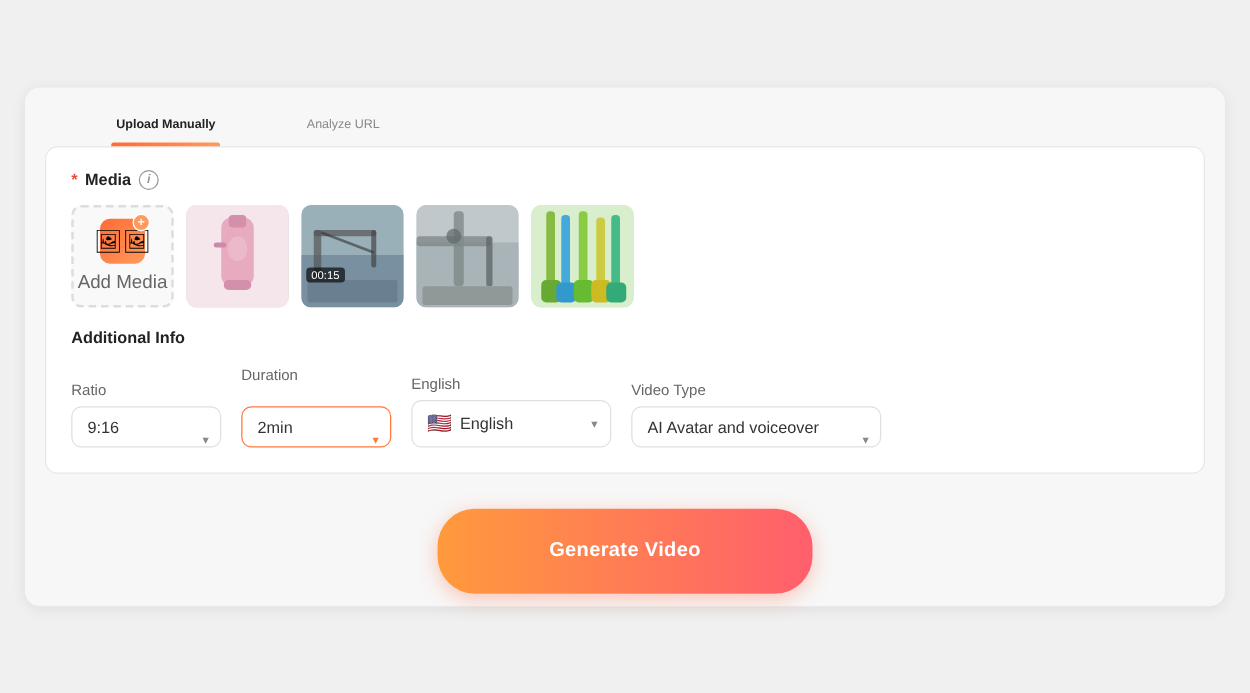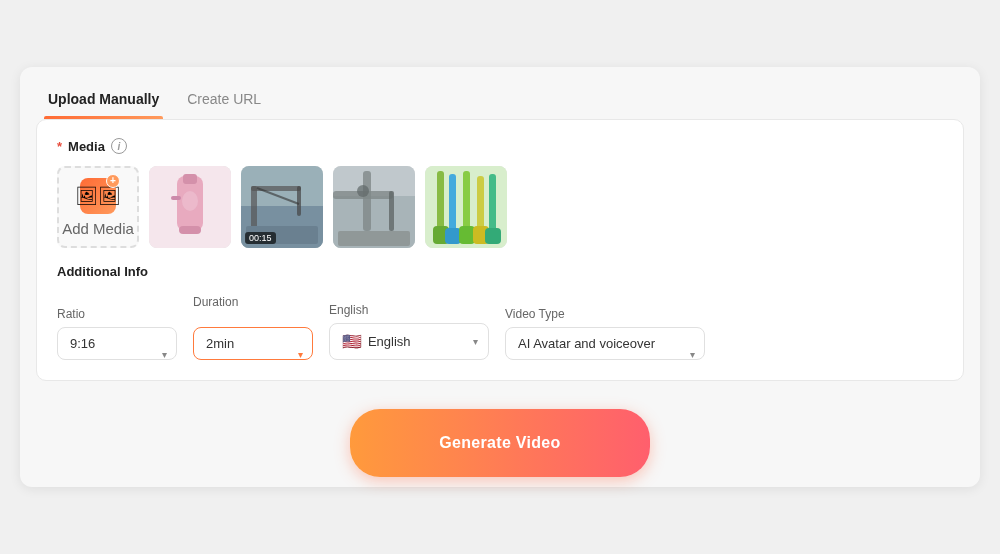--- a/index.html
+++ b/index.html
@@ -24,25 +24,26 @@
     
     .tabs {
       display: flex;
       gap: 0;
       padding: 16px 24px 0 24px;
       background: transparent;
     }
     .tab {
       padding: 8px 4px 12px 4px;
       margin-right: 20px;
-      font-size: 14px;
+      font-size: 10px;
       cursor: pointer;
       color: #888;
       position: relative;
       font-weight: 400;
+      margin-left: 45px;
     }
     .tab.active {
       color: #222;
       font-weight: 600;
     }
     .tab.active::after {
       content: '';
       position: absolute;
       bottom: 0;
       left: 0;
@@ -139,21 +140,21 @@
     .media-thumb {
       width: 82px;
       height: 82px;
       border-radius: 8px;
       overflow: hidden;
       position: relative;
       background: #ddd;
     }
     .media-thumb .duration-badge {
       position: absolute;
-      bottom: 4px;
+      bottom: 20px;
       left: 4px;
       background: rgba(0,0,0,0.65);
       color: white;
       font-size: 9px;
       padding: 1px 4px;
       border-radius: 3px;
     }
     
     .additional-info-label {
       font-size: 13px;
@@ -315,21 +316,21 @@
       height: 100%;
     }
   </style>
 </head>
 <body>
 
 <div class="outer-container">
 
   <div class="tabs">
     <div class="tab active">Upload Manually</div>
-    <div class="tab">Create URL</div>
+    <div class="tab">Analyze URL</div>
   </div>
 
   <div class="main-card">
 
     <div class="media-label">
       <span style="color:#e74c3c;">*</span>
         <span>Media</span>
       <span class="info-icon">i</span>
     </div>
 

